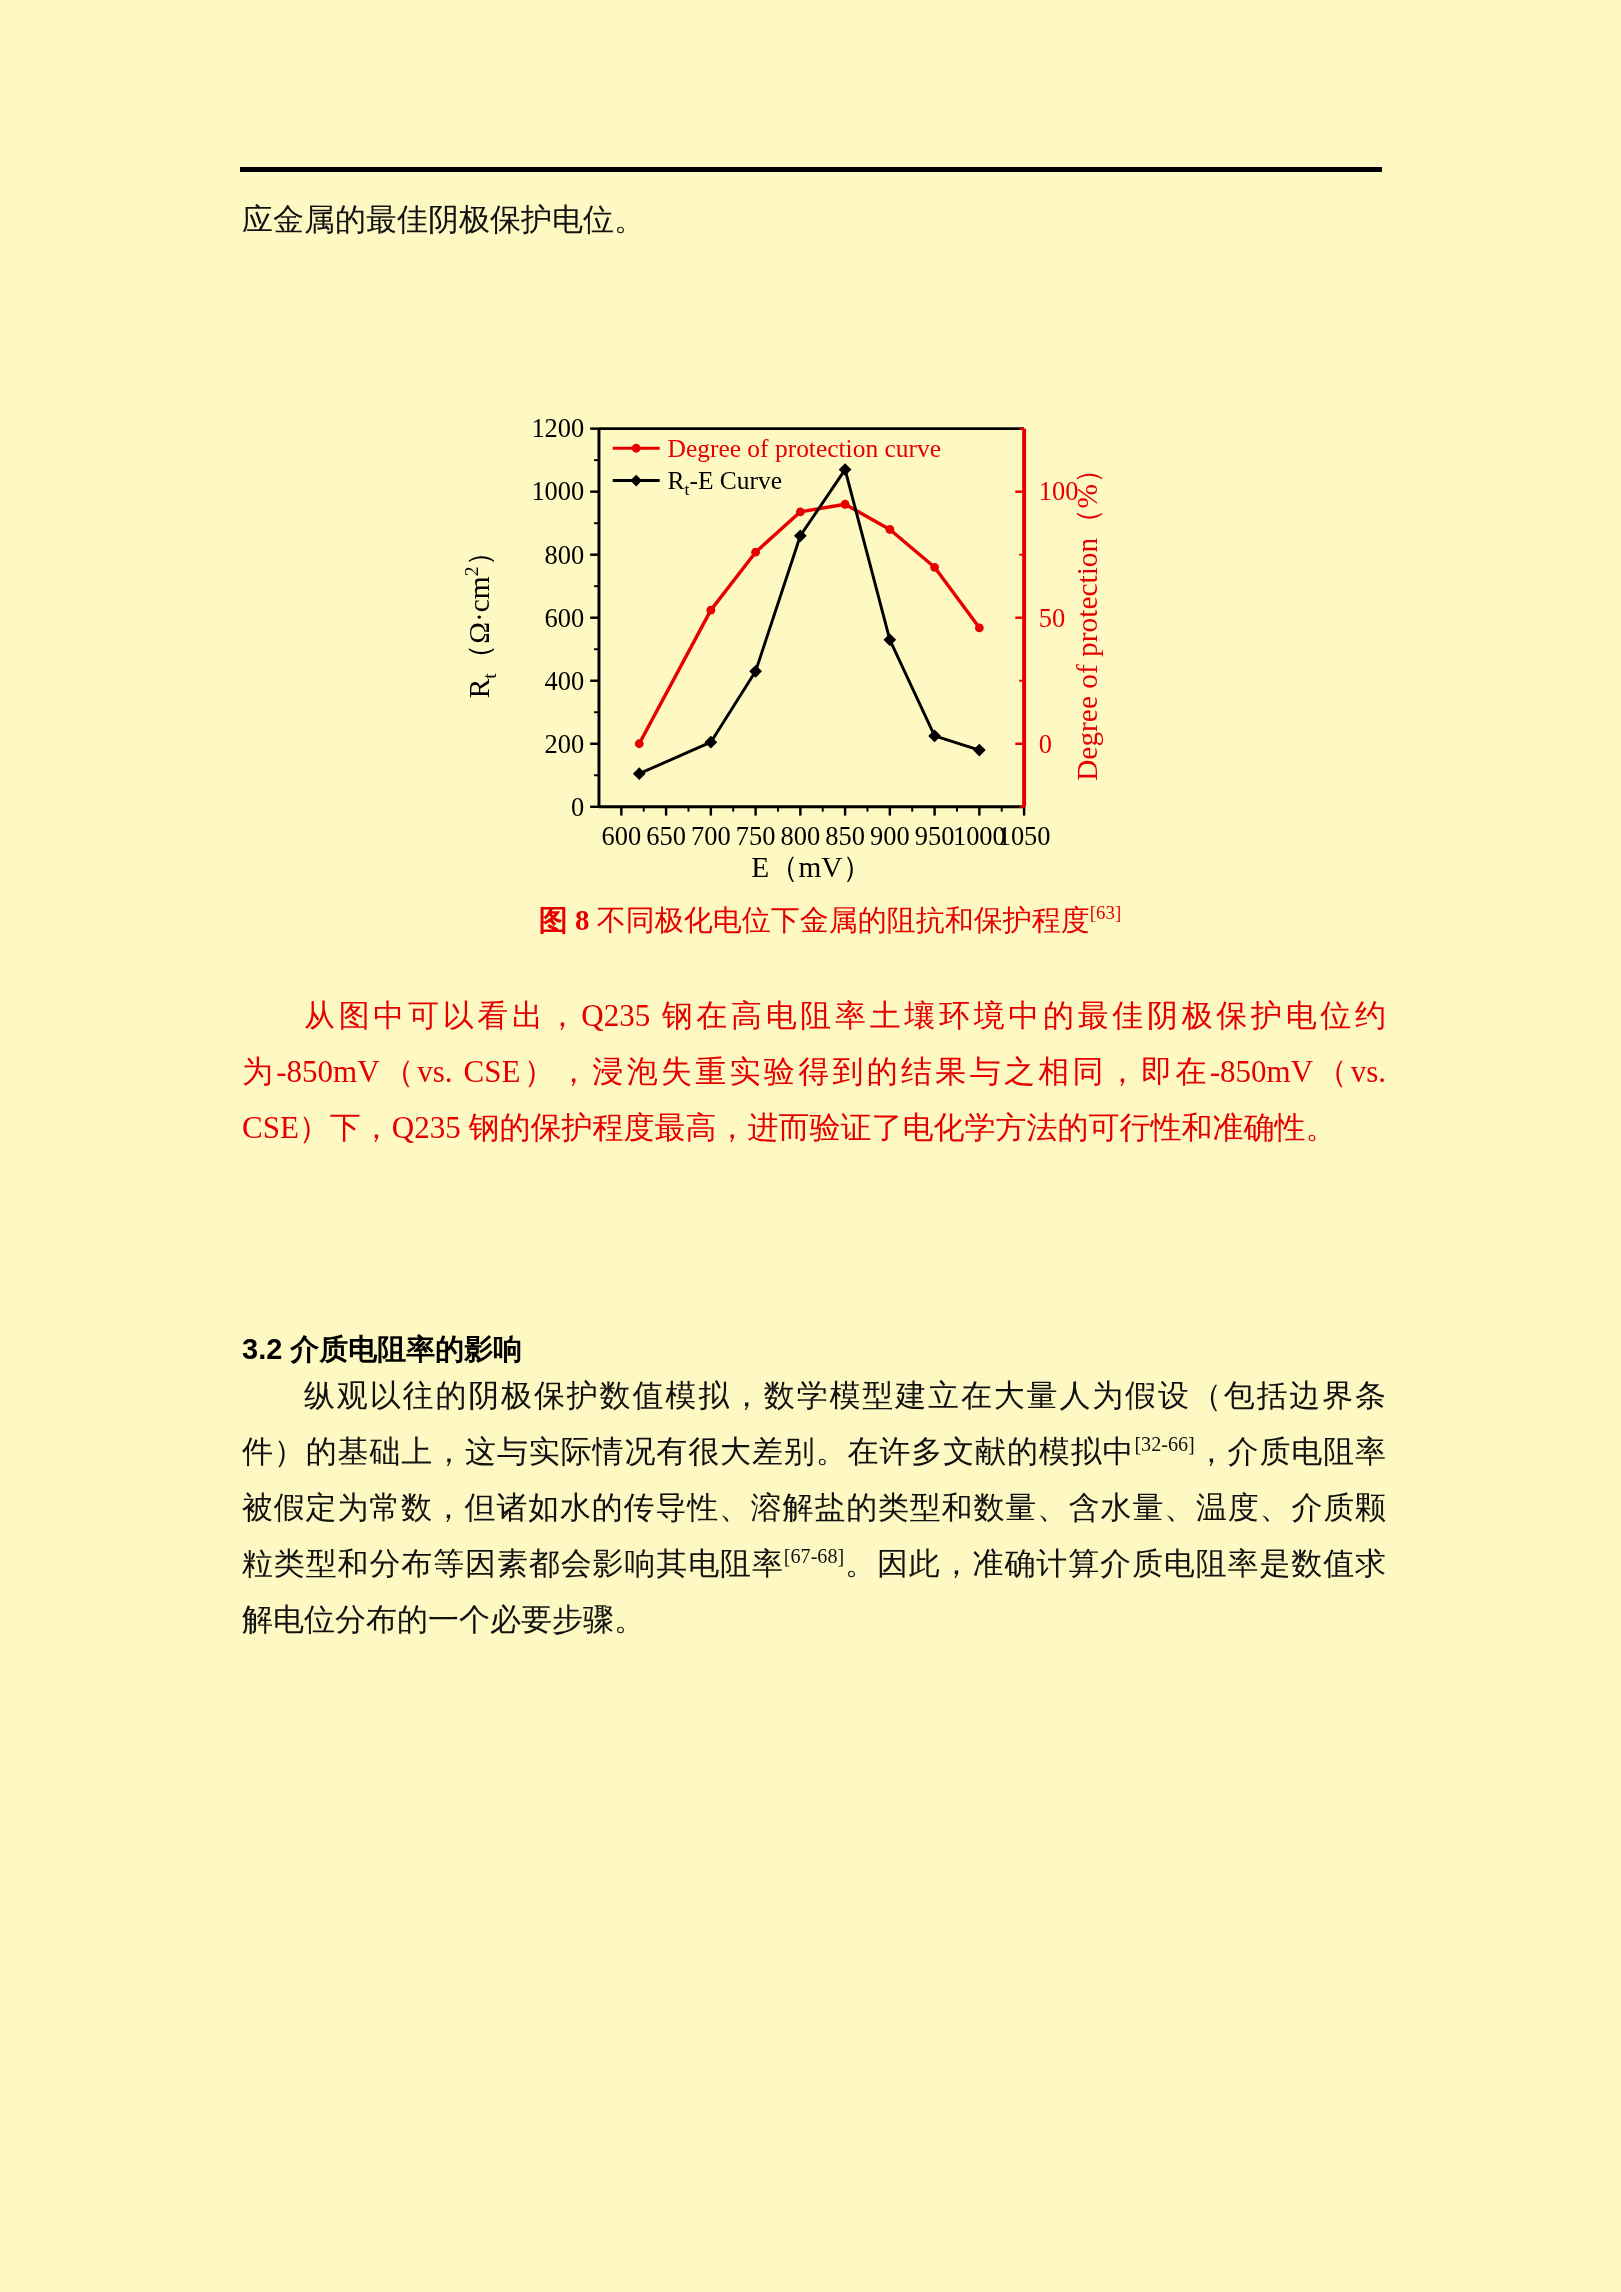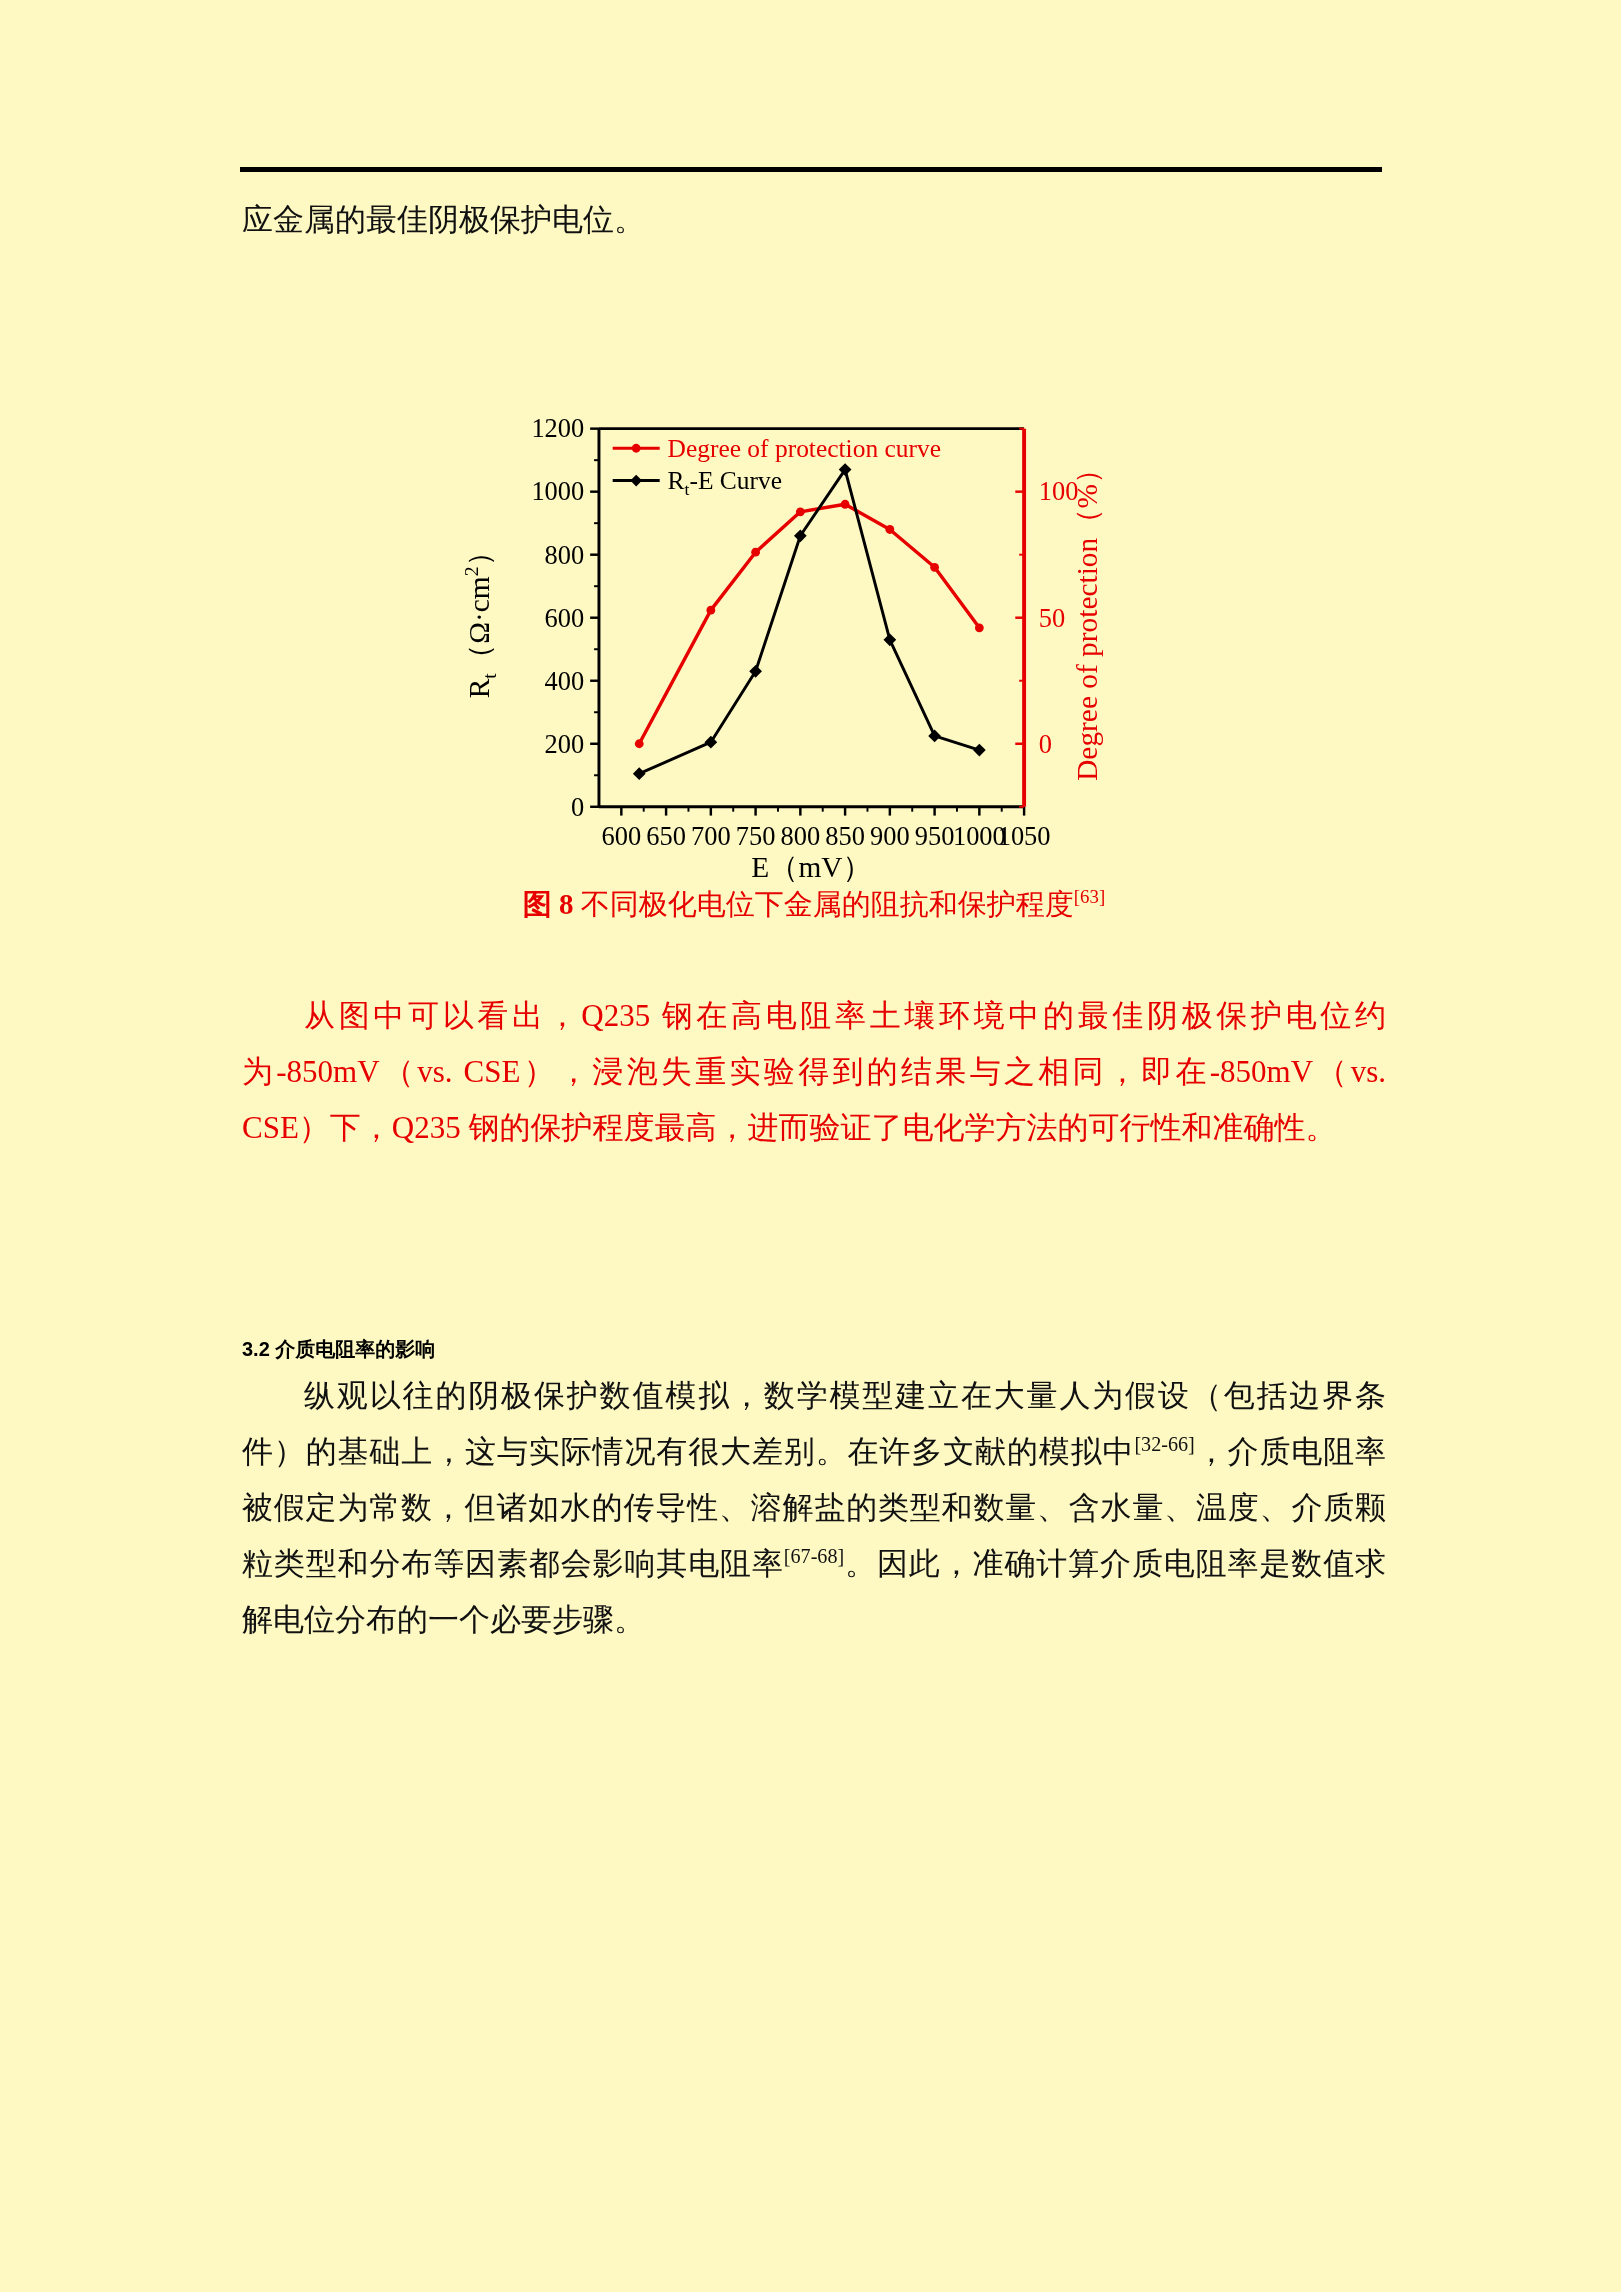--- a/index.html
+++ b/index.html
@@ -8,29 +8,29 @@
     font-family:"Liberation Serif","DejaVu Serif",serif;color:#111111;
   }
   .header-rule{position:absolute;left:240px;top:167px;width:1142px;height:4.9px;background:#000000;}
   .para{
     position:absolute;left:242px;width:1144px;margin:0;
     font-size:31px;line-height:56px;text-align:justify;
   }
   .para.indent{text-indent:2em;}
   .red{color:#e60000;}
   .caption{
-    position:absolute;left:242px;width:1144px;margin:0;text-align:center;
+    position:absolute;left:242px;width:1144px;margin:16px;text-align:center;
     font-size:29px;line-height:41px;color:#e60000;
   }
   sup{font-size:0.65em;vertical-align:super;line-height:0;}
   .bold{font-weight:bold;}
   .section-heading{
     position:absolute;left:242px;width:1144px;margin:0;
     font-family:"Liberation Sans","DejaVu Sans",sans-serif;
-    font-size:20px;line-height:56px;font-weight:bold;color:#000000;
+    font-size:29px;line-height:56px;font-weight:bold;color:#000000;
   }
   .chart-figure{position:absolute;left:446px;top:412px;width:686px;height:480px;margin:0;}
 </style>
 </head>
 <body>
 
 <div class="page">
 
   <div class="header-rule"></div>
 

